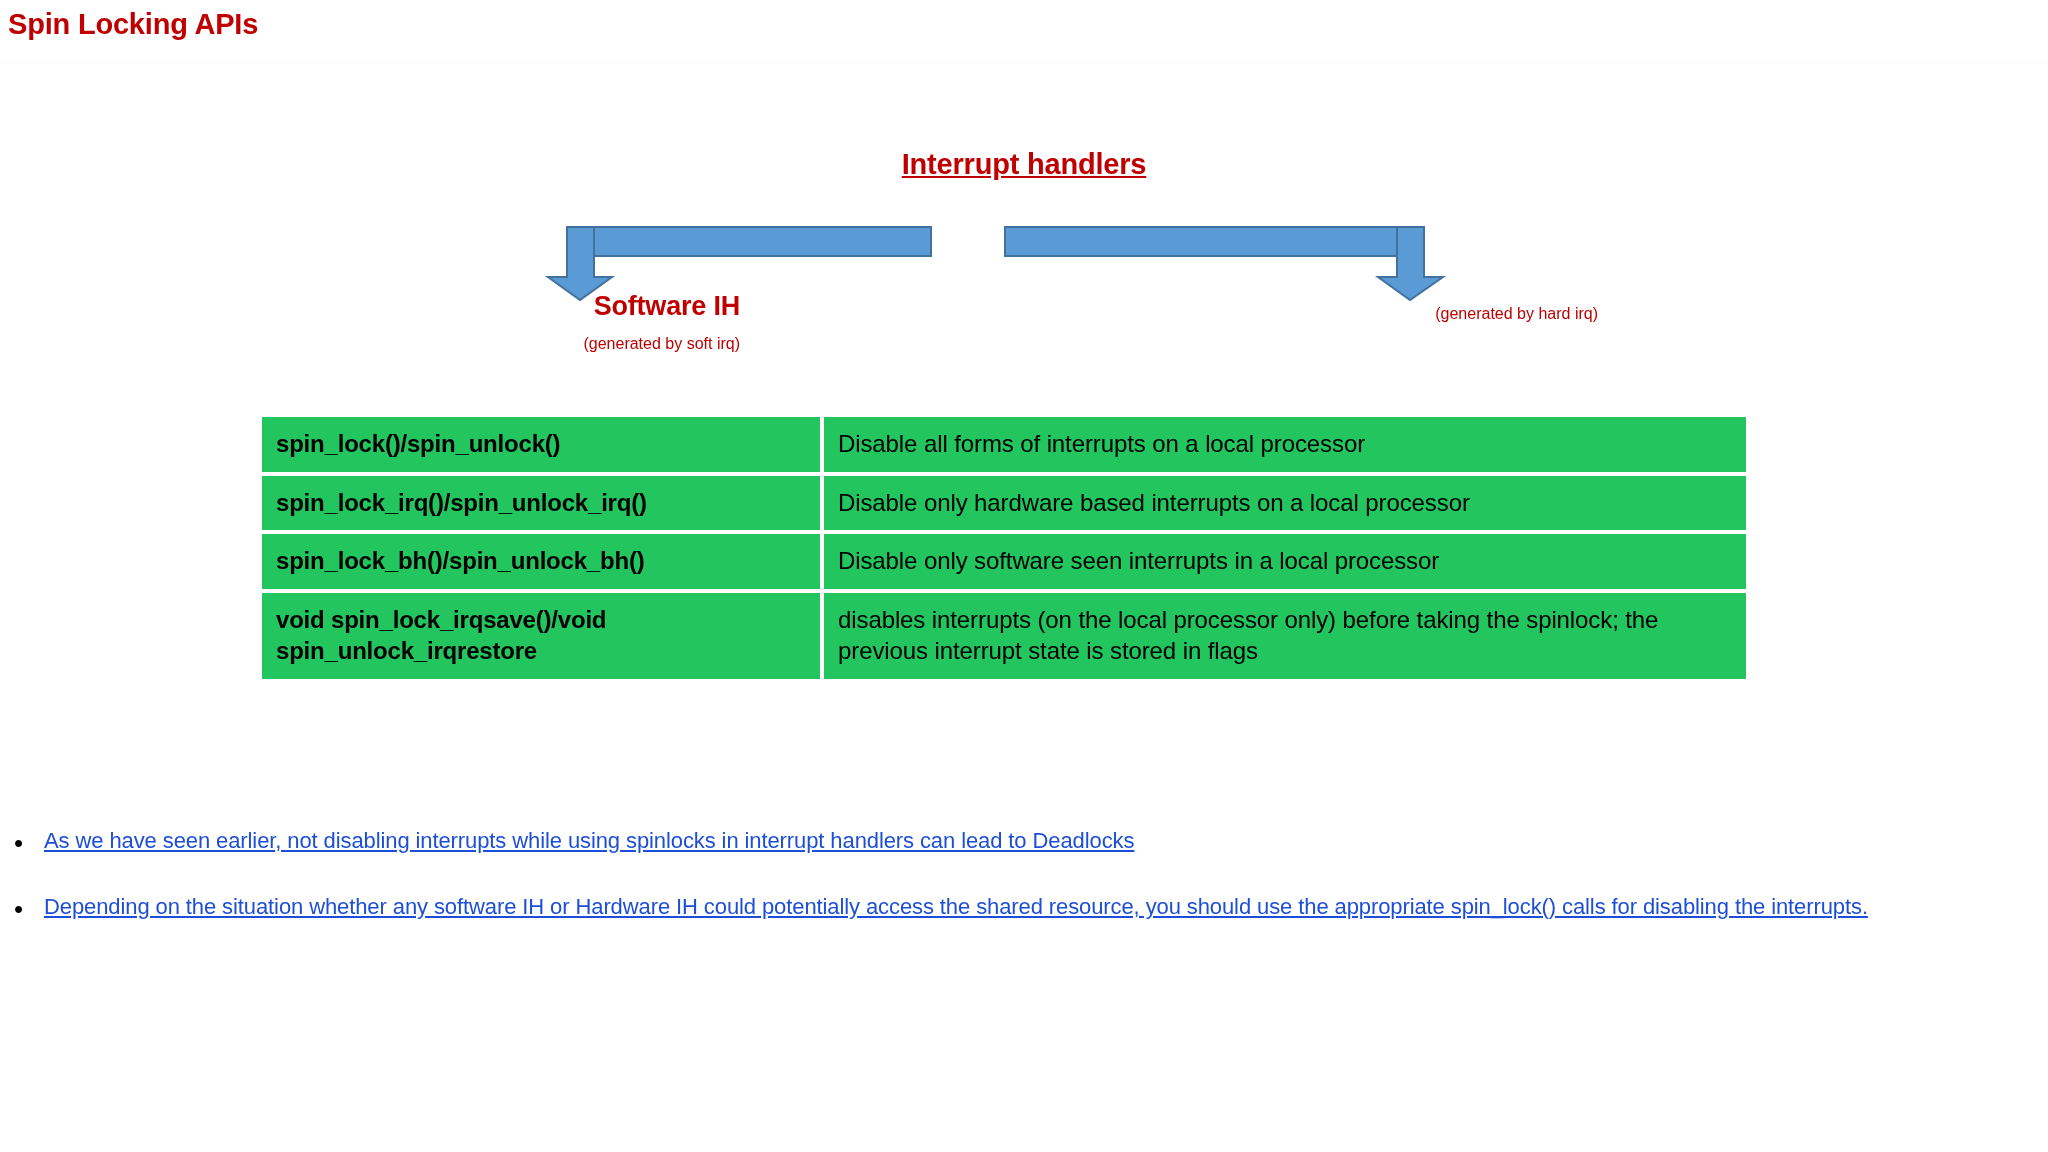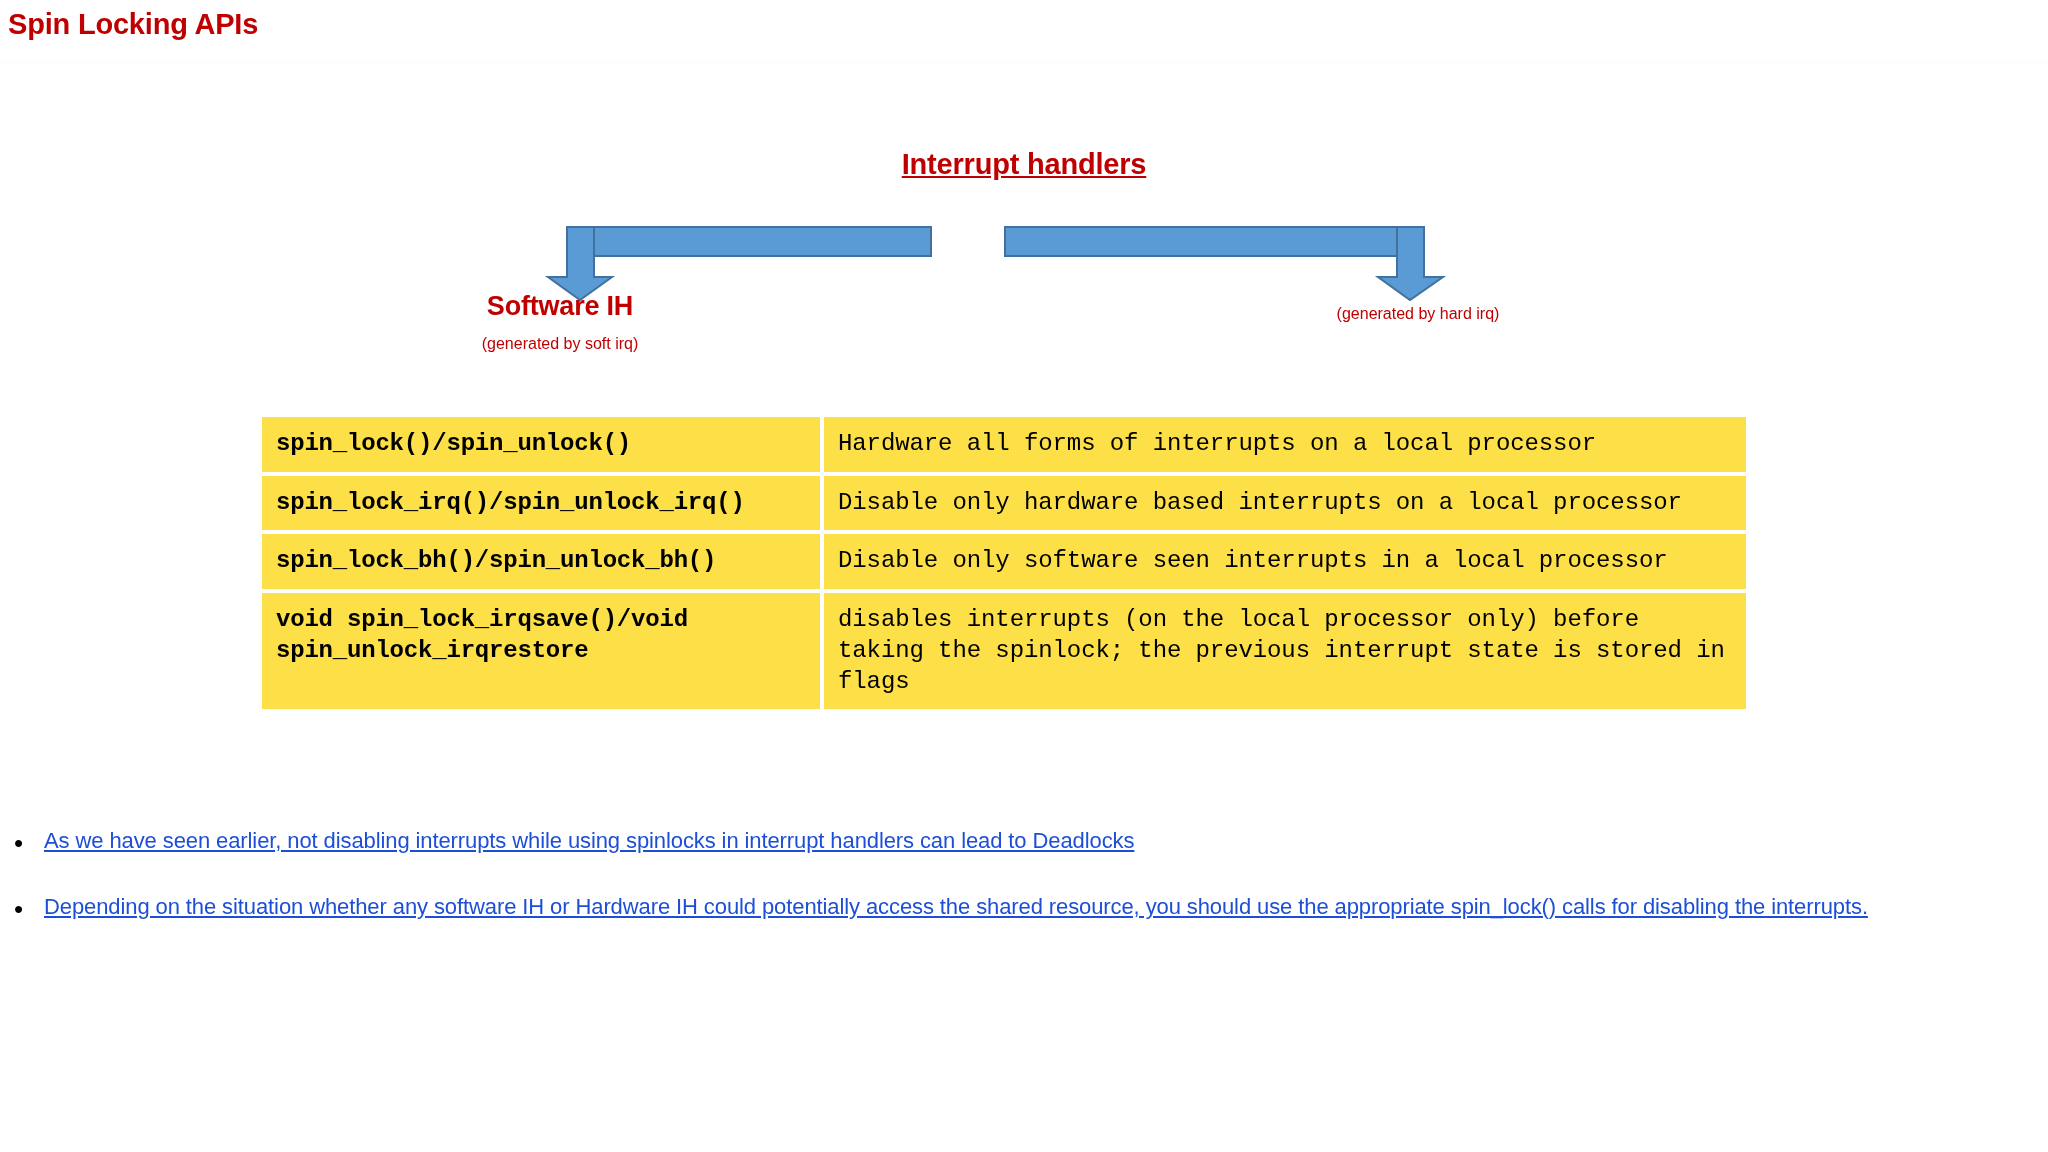--- a/index.html
+++ b/index.html
@@ -59,21 +59,21 @@
   #arrows-svg {
     position: absolute;
     left: 0;
     top: 0;
     width: 2048px;
     height: 340px;
   }
 
   .branch-label {
     position: absolute;
-    text-align: center;
+    text-align: right;
     color: #C00000;
   }
   .branch-name {
     font-size: 27px;
     font-weight: bold;
     letter-spacing: -0.2px;
     line-height: 1.1;
   }
   .branch-sub {
     font-size: 16px;
@@ -88,26 +88,25 @@
   #api-table {
     position: absolute;
     left: 262px;
     top: 417px;
     width: 1484px;
     border-collapse: separate;
     border-spacing: 0;
   }
   #api-table tr { }
   #api-table td {
-    background: #fde047;
+    background: #22c55e;
     vertical-align: top;
     padding: 12px 14px 12px 14px;
     border-bottom: 4px solid #ffffff;
     line-height: 1.28;
-    font-family: Liberation Mono, monospace;
   }
   #api-table tr:last-child td { border-bottom: none; }
   td.api-name {
     width: 530px;
     font-size: 24px;
     font-weight: bold;
     color: #000000;
     border-right: 4px solid #ffffff;
     letter-spacing: -0.2px;
   }
@@ -208,21 +207,21 @@
 
   <div id="branch-right" class="branch-label">
     <div class="branch-sub">(generated by hard irq)</div>
   </div>
 </div>
 
 <table id="api-table">
   <tbody>
     <tr>
       <td class="api-name">spin_lock()/spin_unlock()</td>
-      <td class="api-desc">Hardware all forms of interrupts on a local processor</td>
+      <td class="api-desc">Disable all forms of interrupts on a local processor</td>
     </tr>
     <tr>
       <td class="api-name">spin_lock_irq()/spin_unlock_irq()</td>
       <td class="api-desc">Disable only hardware based interrupts on a local processor</td>
     </tr>
     <tr>
       <td class="api-name">spin_lock_bh()/spin_unlock_bh()</td>
       <td class="api-desc">Disable only software seen interrupts in a local processor</td>
     </tr>
     <tr class="tall">

